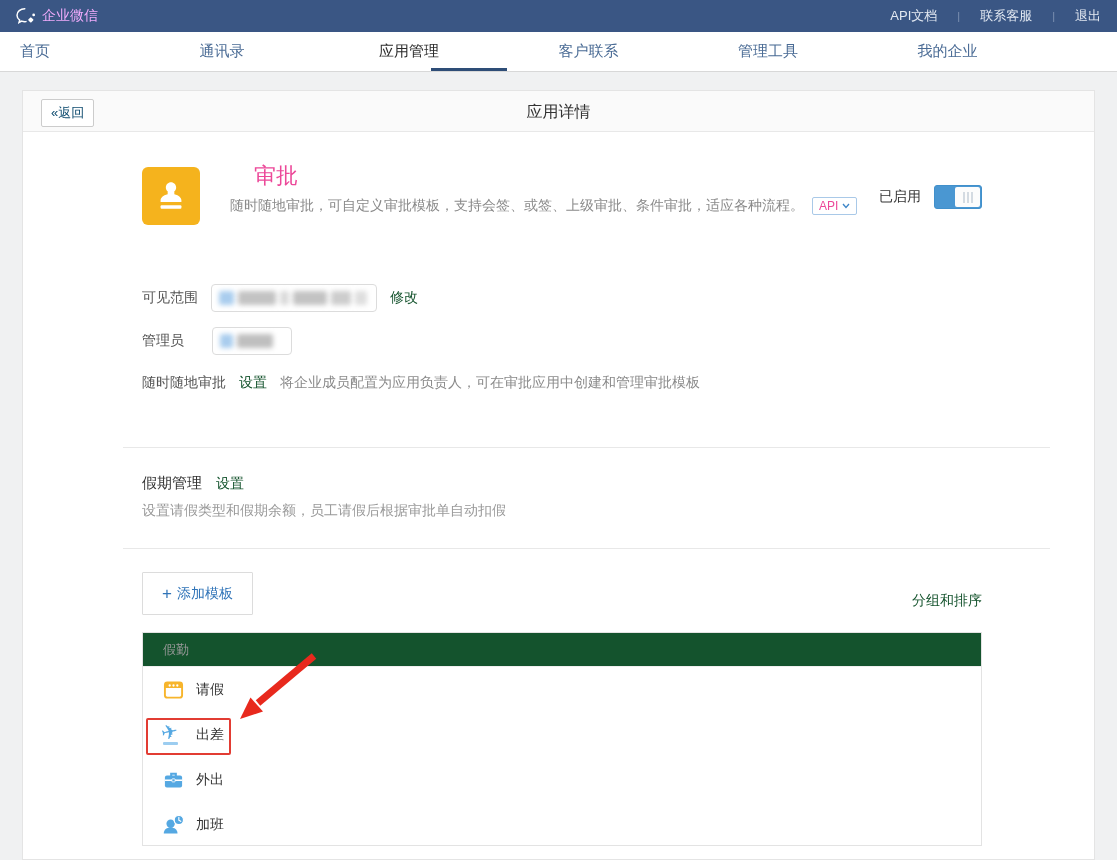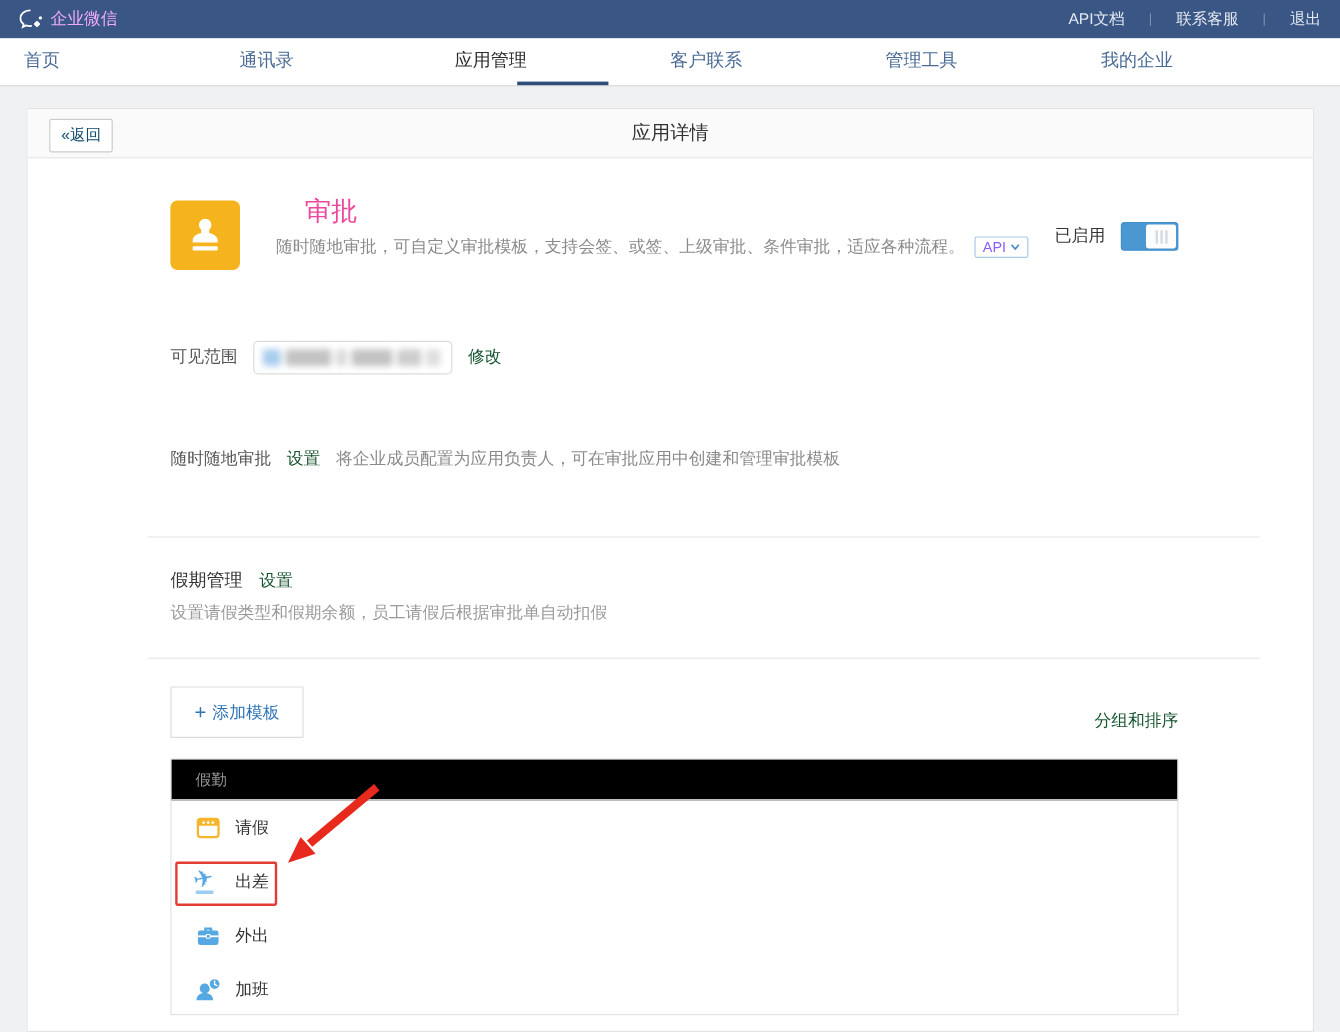--- a/index.html
+++ b/index.html
@@ -33,21 +33,21 @@
               font-family:inherit; }
   .page-title { text-align:center; line-height:41px; font-size:16px; color:#333; }
 
   
   .app-icon { position:absolute; left:119px; top:76px; width:58px; height:58px; background:#f5b31d;
               border-radius:6px; display:flex; align-items:center; justify-content:center; }
   .app-name { position:absolute; left:207px; top:70px; font-size:22px; color:#ec4899;margin-left:24px; }
   .app-desc { position:absolute; left:207px; top:106px; font-size:14px; color:#8a8a8a;
               display:flex; align-items:center; gap:8px; white-space:nowrap; }
   .api-chip { display:inline-flex; align-items:center; gap:4px; border:1px solid #a9c9e8;
-              border-radius:2px; padding:1px 6px; color:#8b5cf6; font-size:12px; cursor:pointer; background:#fff; }
+              border-radius:2px; padding:1px 6px; color:#ec4899; font-size:12px; cursor:pointer; background:#fff; }
   .status { position:absolute; left:856px; top:94px; display:flex; align-items:center; gap:13px; }
   .status-label { font-size:14px; color:#333; }
   .toggle { position:relative; width:48px; height:24px; background:#4a97d2; border:1px solid #4190cb;
             border-radius:3px; cursor:pointer; }
   .knob { position:absolute; right:1px; top:1px; width:25px; height:20px; background:#fcfcfc;
           border-radius:2px; display:flex; align-items:center; justify-content:center; gap:2px; }
   .grip { width:2px; height:11px; background:#d4dbe2; }
 
   
   .frow { position:absolute; display:flex; align-items:center; gap:13px; font-size:14px; color:#555; }
@@ -73,21 +73,21 @@
   .add-btn { position:absolute; left:119px; top:481px; width:111px; height:43px; background:#fff;
              border:1px solid #dcdcdc; border-radius:1px; color:#3074b8; font-size:14px;
              display:flex; align-items:center; justify-content:center; gap:5px; cursor:pointer;
              font-family:inherit; }
   .add-plus { font-size:17px; line-height:1; }
   .sort-link { position:absolute; right:112px; top:501px; }
 
   
   .tlist { position:absolute; left:119px; top:541px; width:840px; height:214px;
            border:1px solid #e3e3e3; background:#fff; }
-  .tgroup { height:34px; line-height:34px; background:#000000; border-bottom:1px solid #efefef;
+  .tgroup { height:34px; line-height:34px; background:#14532d; border-bottom:1px solid #efefef;
             padding-left:20px; font-size:13px; color:#999; }
   .trow { height:45px; display:flex; align-items:center; padding-left:18px; gap:11px;
           font-size:14px; color:#333; cursor:pointer;text-align:center; }
   .ticon { width:24px; height:24px; display:flex; align-items:center; justify-content:center; }
   .plane-wrap { position:relative; width:24px; height:24px; }
   .plane-glyph { position:absolute; left:0; top:-3px; font-size:20px; color:#55a8e2;
                  transform:rotate(-12deg); font-family:"DejaVu Sans",sans-serif; }
   .plane-bar { position:absolute; left:2px; bottom:2px; width:15px; height:2.5px;
                background:#9ccdf0; border-radius:1px; }
   .red-box { position:absolute; left:3px; top:85px; width:85px; height:37px;
@@ -170,20 +170,29 @@
           <span class="blob" style="width:38px;background:#c3c3c3;"></span>
           <span class="blob" style="width:9px;background:#dadada;"></span>
           <span class="blob" style="width:34px;background:#c3c3c3;"></span>
           <span class="blob" style="width:20px;background:#cdcdcd;"></span>
           <span class="blob" style="width:12px;background:#dedede;"></span>
         </div>
       </div>
       <a class="link">修改</a>
     </div>
 
+    <div class="frow row-admin">
+      <span style="margin-right:15px;">管理员</span>
+      <div class="blurbox admin-box">
+        <div class="blobs">
+          <span class="blob" style="width:13px;background:#a9cdee;"></span>
+          <span class="blob" style="width:36px;background:#bfbfbf;"></span>
+        </div>
+      </div>
+    </div>
 
     <div class="frow row-owner">
       <span>随时随地审批</span>
       <a class="link">设置</a>
       <span class="hint">将企业成员配置为应用负责人，可在审批应用中创建和管理审批模板</span>
     </div>
 
     <div class="divider divider-1"></div>
 
     <div class="holiday-title-row">

